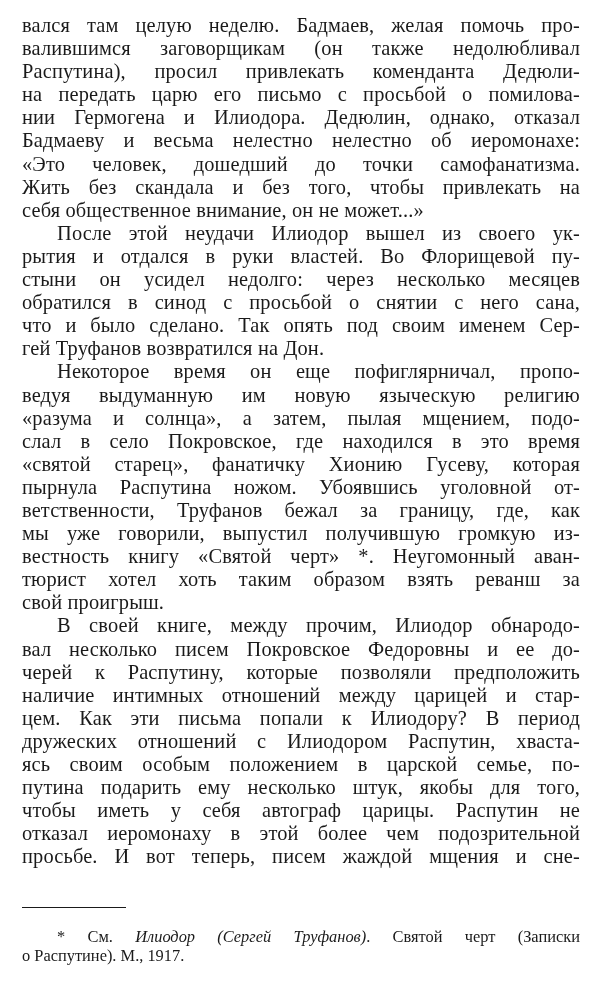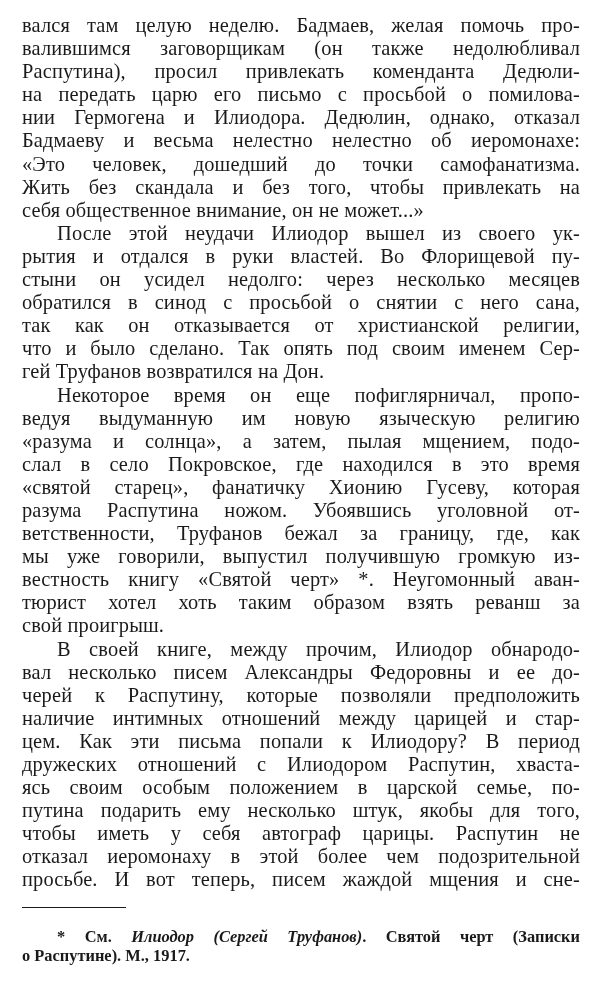--- a/index.html
+++ b/index.html
@@ -51,21 +51,20 @@
     .footnote {
       position: absolute;
       left: 22px;
       top: 928px;
       width: 558px;
       font-size: 16.4px;
       line-height: 18.5px;
     }
     .footnote .line {
       height: 18.5px;
-      font-weight: bold;
     }
     .footnote .line.indent {
       padding-left: 35px;
     }
     .footnote em {
       font-style: italic;
     }
     .page-number {
       position: absolute;
       left: 280px;
@@ -89,42 +88,41 @@
     <span class="line">«Это человек, дошедший до точки самофанатизма.</span>
     <span class="line">Жить без скандала и без того, чтобы привлекать на</span>
     <span class="line last">себя общественное внимание, он не может...»</span>
   </div>
 
   <div>
     <span class="line indent">После этой неудачи Илиодор вышел из своего ук-</span>
     <span class="line">рытия и отдался в руки властей. Во Флорищевой пу-</span>
     <span class="line">стыни он усидел недолго: через несколько месяцев</span>
     <span class="line">обратился в синод с просьбой о снятии с него сана,</span>
-    <span class="line">так как он отказывается от христианской религии,</span>
     <span class="line">что и было сделано. Так опять под своим именем Сер-</span>
     <span class="line last">гей Труфанов возвратился на Дон.</span>
   </div>
 
   <div>
     <span class="line indent">Некоторое время он еще пофиглярничал, пропо-</span>
     <span class="line">ведуя выдуманную им новую языческую религию</span>
     <span class="line">«разума и солнца», а затем, пылая мщением, подо-</span>
     <span class="line">слал в село Покровское, где находился в это время</span>
     <span class="line">«святой старец», фанатичку Хионию Гусеву, которая</span>
-    <span class="line">разума Распутина ножом. Убоявшись уголовной от-</span>
+    <span class="line">пырнула Распутина ножом. Убоявшись уголовной от-</span>
     <span class="line">ветственности, Труфанов бежал за границу, где, как</span>
     <span class="line">мы уже говорили, выпустил получившую громкую из-</span>
     <span class="line">вестность книгу «Святой черт» *. Неугомонный аван-</span>
     <span class="line">тюрист хотел хоть таким образом взять реванш за</span>
     <span class="line last">свой проигрыш.</span>
   </div>
 
   <div>
     <span class="line indent">В своей книге, между прочим, Илиодор обнародо-</span>
-    <span class="line">вал несколько писем Александры Федоровны и ее до-</span>
+    <span class="line">вал несколько писем Покровское Федоровны и ее до-</span>
     <span class="line">черей к Распутину, которые позволяли предположить</span>
     <span class="line">наличие интимных отношений между царицей и стар-</span>
     <span class="line">цем. Как эти письма попали к Илиодору? В период</span>
     <span class="line">дружеских отношений с Илиодором Распутин, хваста-</span>
     <span class="line">ясь своим особым положением в царской семье, по-</span>
     <span class="line">путина подарить ему несколько штук, якобы для того,</span>
     <span class="line">чтобы иметь у себя автограф царицы. Распутин не</span>
     <span class="line">отказал иеромонаху в этой более чем подозрительной</span>
     <span class="line">просьбе. И вот теперь, писем жаждой мщения и сне-</span>
   </div>

